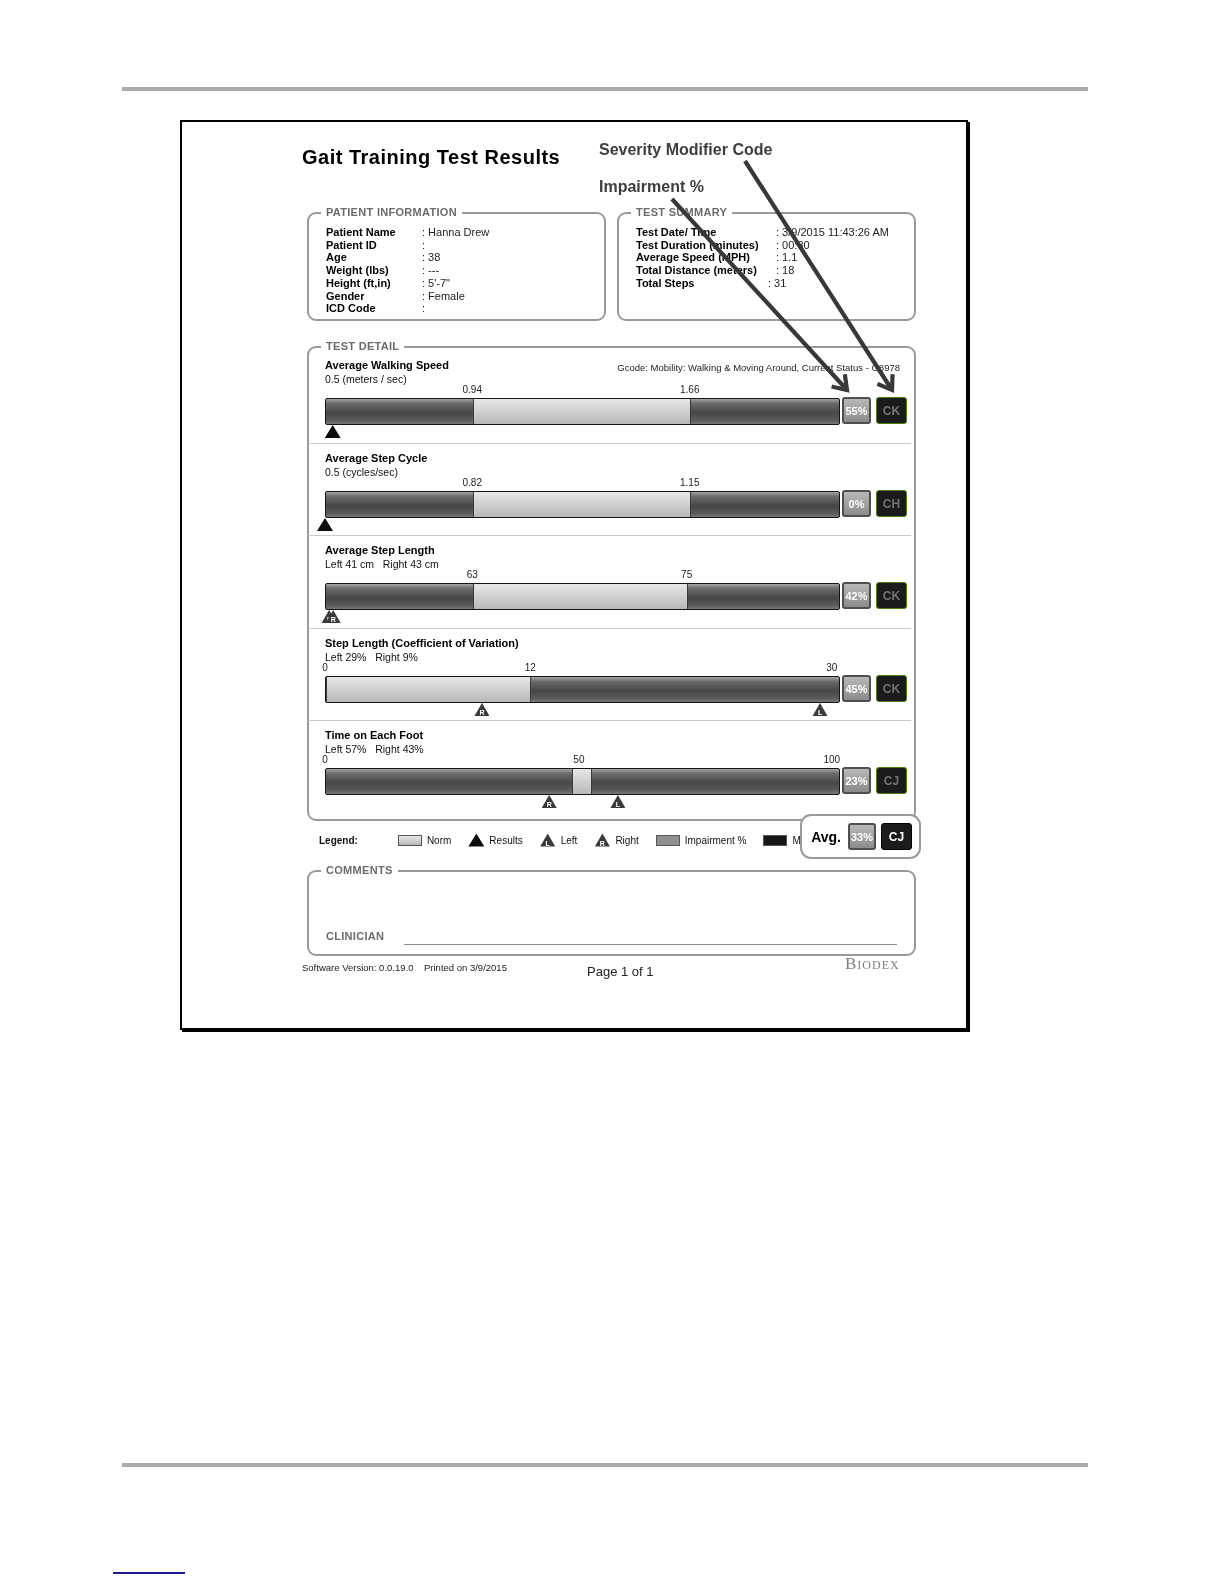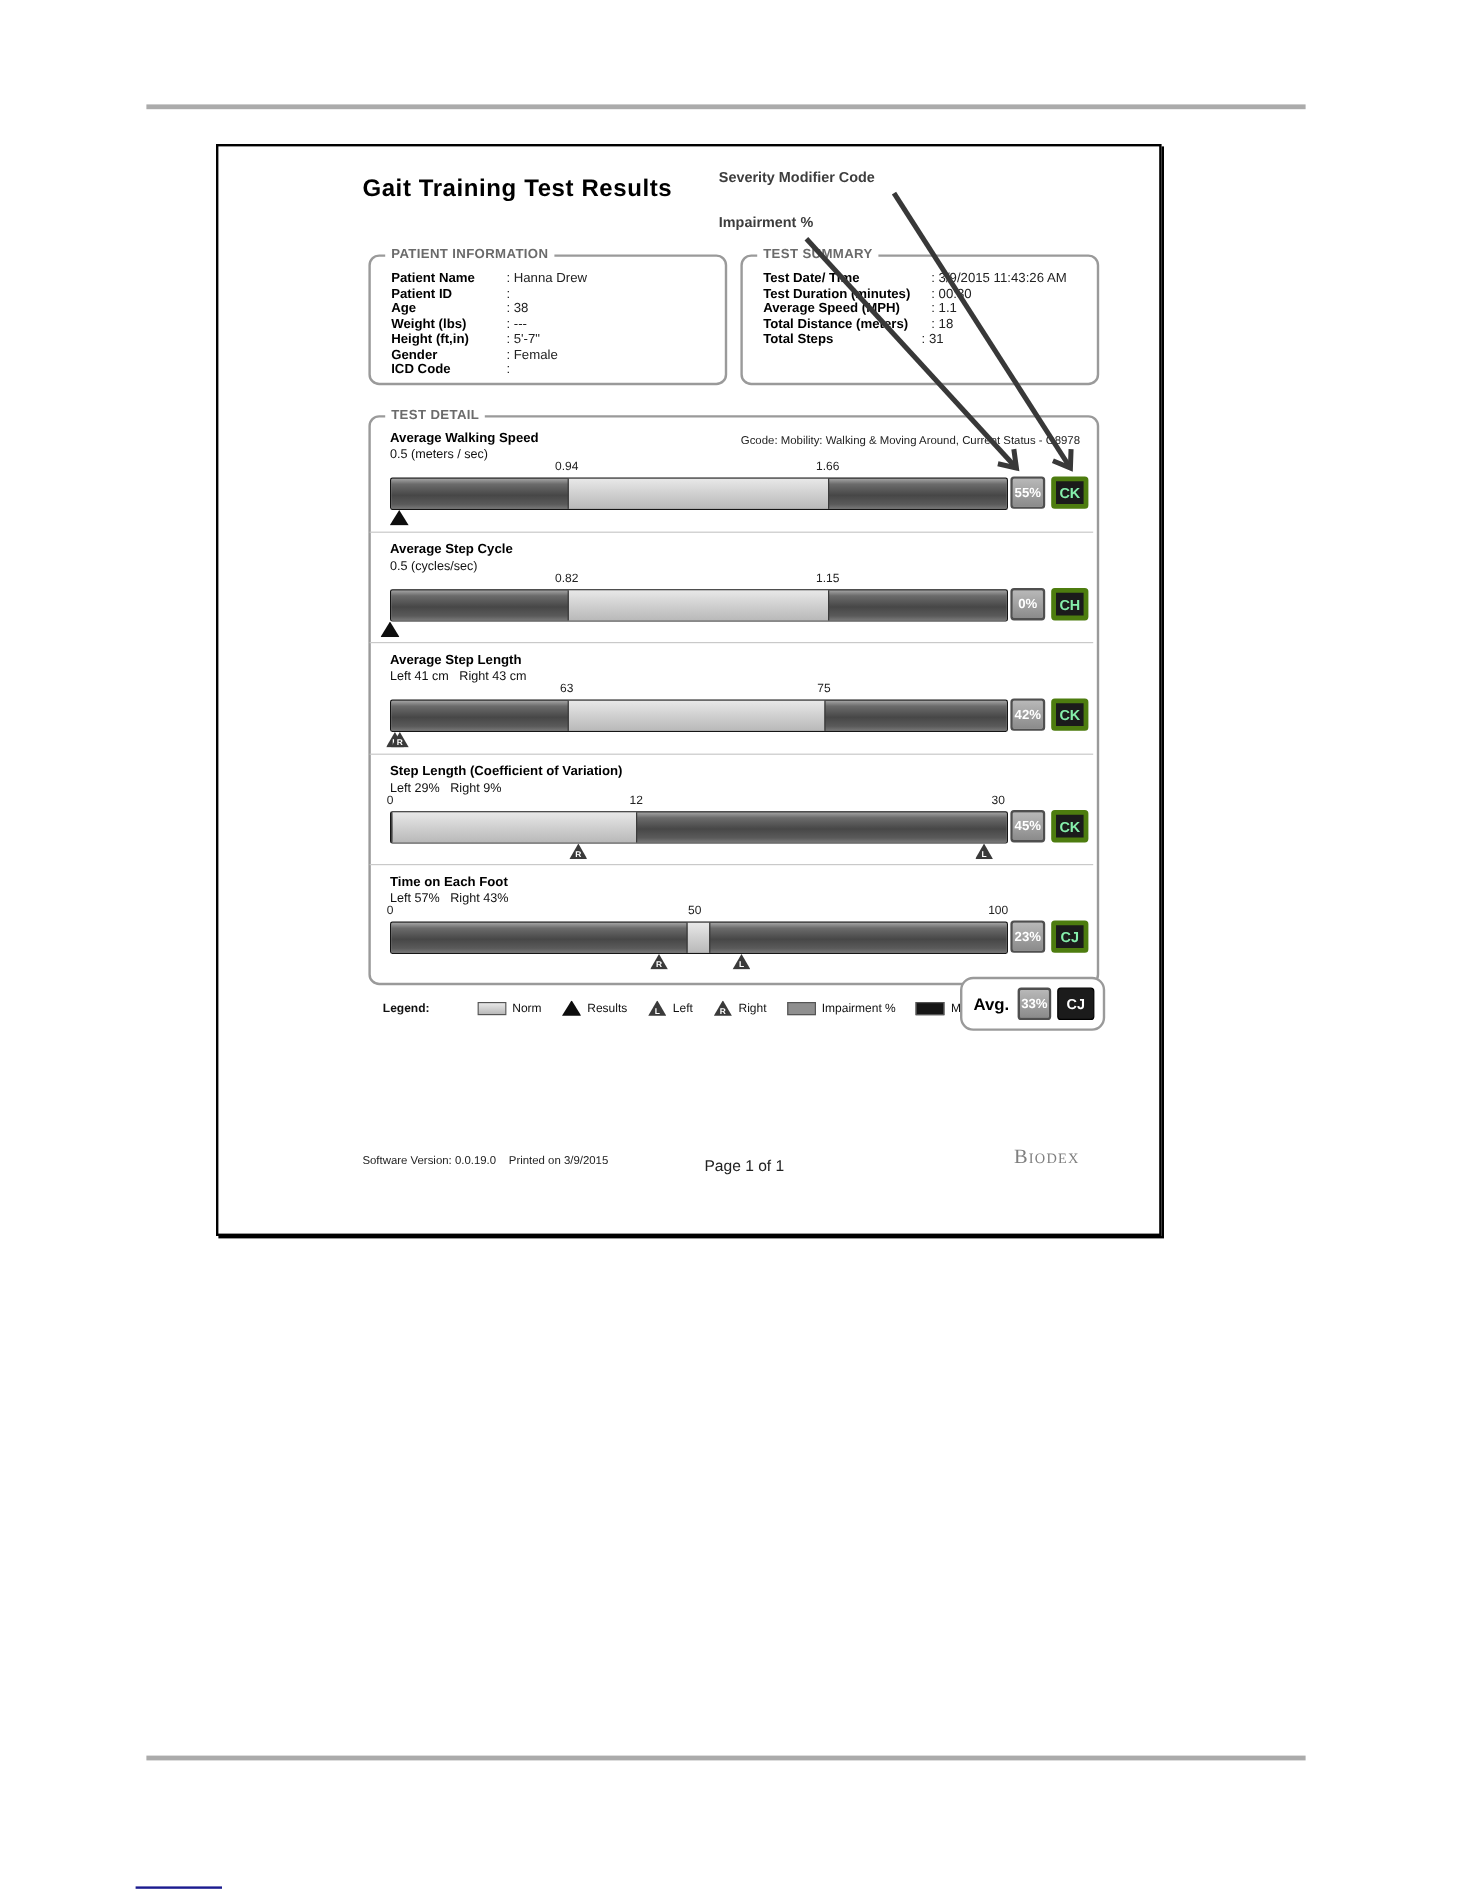--- a/index.html
+++ b/index.html
@@ -4,42 +4,42 @@
 <style>
   html,body{margin:0;padding:0;background:#fff;}
   #stage{position:relative;width:1224px;height:1584px;background:#fff;overflow:hidden;
          font-family:"Liberation Sans",sans-serif;color:#111;}
   .hr-gray{position:absolute;background:#ababab;}
   .blue-line{position:absolute;background:#1c1c8f;}
   
   .doc{position:absolute;left:180px;top:120px;width:784px;height:906px;background:#fff;
        border:2px solid #000;box-shadow:2px 2px 0 0 #000;}
   .doc-title{position:absolute;left:120px;top:24px;font-size:20px;font-weight:bold;letter-spacing:.5px;color:#000;}
-  .anno{position:absolute;font-size:12px;font-weight:bold;color:#3d3d3d;}
+  .anno{position:absolute;font-size:16px;font-weight:bold;color:#3d3d3d;}
   
   .fieldbox{position:absolute;border:2px solid #9a9a9a;border-radius:9px;background:#fff;}
   .legend-label{position:absolute;top:-8px;left:12px;background:#fff;padding:0 5px;
                 font-size:11px;font-weight:bold;color:#6b6b6b;letter-spacing:.3px;white-space:nowrap;}
   .info-row{position:absolute;height:13px;font-size:11px;white-space:nowrap;}
   .info-row .lbl{position:absolute;font-weight:bold;color:#000;}
   .info-row .val{position:absolute;color:#222;}
   
   .chart{position:absolute;left:125px;width:605px;height:92px;}
   .chart .c-title{position:absolute;left:18px;top:0;font-size:11px;font-weight:bold;color:#000;white-space:pre;}
   .chart .c-sub{position:absolute;left:18px;top:14px;font-size:10.5px;color:#111;white-space:pre;}
   .chart .tick{position:absolute;top:25px;font-size:10px;color:#222;transform:translateX(-50%);white-space:nowrap;}
   .bar{position:absolute;left:18px;top:39px;width:513px;height:25px;border:1px solid #151515;border-radius:2px;
        background:linear-gradient(180deg,#a3a3a3 0%,#6b6b6b 18%,#474747 55%,#5a5a5a 85%,#787878 100%);}
   .norm{position:absolute;top:0;height:100%;border-left:1px solid #3a3a3a;border-right:1px solid #3a3a3a;
         background:linear-gradient(180deg,#e8e8e8 0%,#d2d2d2 45%,#b9b9b9 100%);box-sizing:border-box;}
   .badge-imp{position:absolute;left:535px;top:38px;width:29px;height:27px;border:2px solid #4f4f4f;border-radius:3px;
              background:linear-gradient(180deg,#b8b8b8,#8b8b8b);color:#fff;font-size:11px;font-weight:bold;
              display:flex;align-items:center;justify-content:center;box-sizing:border-box;}
-  .badge-mod{position:absolute;left:569px;top:38px;width:31px;height:27px;border:4px solid #4d7c0f;border-radius:3px;
-             background:#1b1b1b;color:#86efac;font-size:12px;font-weight:bold;
+  .badge-mod{position:absolute;left:569px;top:38px;width:31px;height:27px;border:1px solid #4d7c0f;border-radius:3px;
+             background:#1b1b1b;color:#737373;font-size:12px;font-weight:bold;
              display:flex;align-items:center;justify-content:center;box-sizing:border-box;}
   .tri{position:absolute;width:16px;height:13px;background:#0d0d0d;
        clip-path:polygon(50% 0,100% 100%,0 100%);}
   .tri-letter{position:absolute;width:15px;height:13px;background:#3a3a3a;
        clip-path:polygon(50% 0,100% 100%,0 100%);}
   .tri-letter .lt{position:absolute;bottom:0;left:0;width:100%;text-align:center;
        font-size:7px;line-height:7px;color:#fff;font-weight:bold;}
   .sep{position:absolute;left:126px;width:603px;height:1px;background:#c9c9c9;}
   .gcode{position:absolute;left:430px;top:240px;width:288px;text-align:right;font-size:9.5px;color:#222;white-space:nowrap;}
   
@@ -270,20 +270,25 @@
           </span>
         </span>
     </div>
 
     <div class="avg-box">
       <span class="avg-lbl">Avg.</span>
       <span class="avg-imp">33%</span>
       <span class="avg-mod">CJ</span>
     </div>
 
+    <div class="fieldbox" style="left:125px;top:748px;width:605px;height:82px;">
+      <span class="legend-label">COMMENTS</span>
+      <span class="clinician">CLINICIAN</span>
+      <span class="clin-line"></span>
+    </div>
 
     <div class="footer-left">Software Version: 0.0.19.0    Printed on 3/9/2015</div>
     <div class="footer-page">Page 1 of 1</div>
     <div class="brand">Biodex</div>
 
     <svg class="arrows" viewBox="0 0 784 906">
       <defs>
         <marker id="ah" markerUnits="userSpaceOnUse" markerWidth="40" markerHeight="40" viewBox="-20 -20 40 40" refX="0" refY="0" orient="auto" style="overflow:visible;">
           <path d="M-13,-9 L0,0 L-13,9" fill="none" stroke="#383838" stroke-width="4.2"></path>
         </marker>

